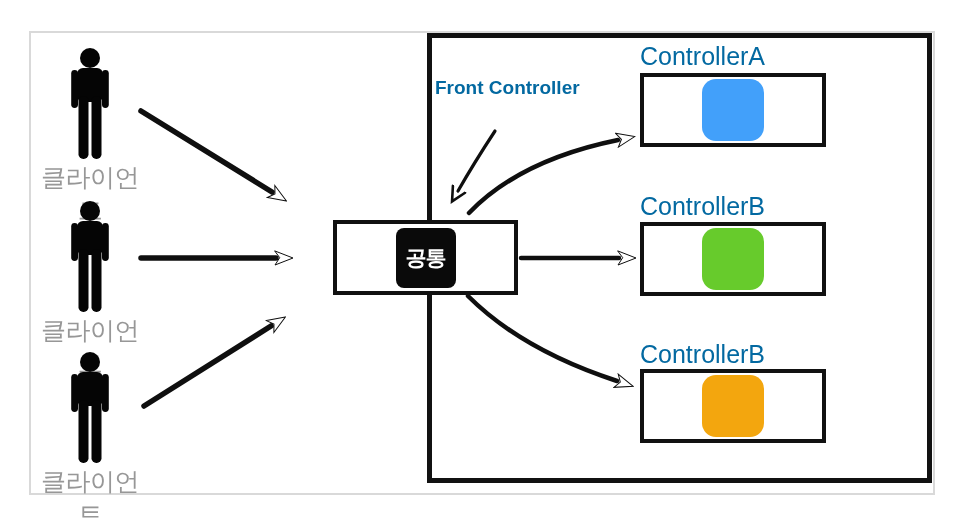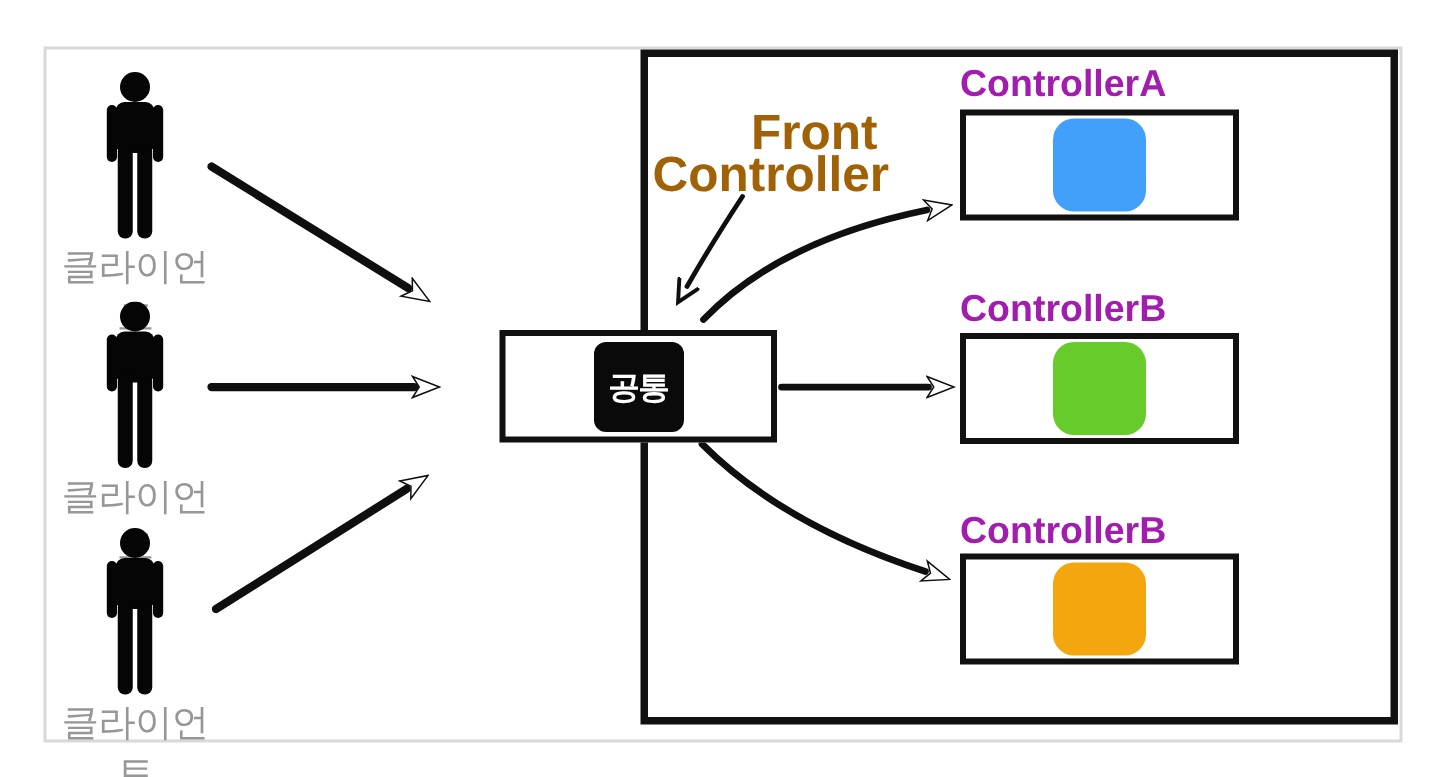--- a/index.html
+++ b/index.html
@@ -10,32 +10,32 @@
   .big-box{position:absolute;left:427px;top:33px;width:505px;height:450px;
            border:5px solid #111;box-sizing:border-box;background:#ffffff;}
   .arrows{position:absolute;left:0;top:0;width:960px;height:518px;pointer-events:none;}
   .arrows path{stroke:#0f0f0f;fill:none;stroke-linecap:round;}
 
   .client{position:absolute;left:33px;width:114px;text-align:center;}
   .c1{top:48px;} .c2{top:201px;} .c3{top:352px;}
   .person{display:block;margin:0 auto;fill:#050505;}
   .client-label{margin-top:1px;font-size:25px;color:#979797;letter-spacing:-0.5px;}
 
-  .fc-label{position:absolute;left:435px;top:74px;width:150px;text-align:right;
-            font-size:33px;font-weight:bold;color:#a16207;line-height:28px;}
+  .fc-label{position:absolute;left:435px;top:74px;width:150px;text-align:left;
+            font-size:19px;font-weight:bold;color:#0369a1;line-height:28px;}
 
   .diagram-box{position:absolute;border:4px solid #111;box-sizing:border-box;background:#ffffff;
                display:flex;align-items:center;justify-content:center;}
   .common-box{left:333px;top:220px;width:185px;height:75px;}
   .chip{width:62px;height:62px;border-radius:14px;}
   .chip-common{width:60px;height:60px;border-radius:8px;background:#0a0a0a;color:#ffffff;
                font-size:21px;font-weight:bold;display:flex;align-items:center;justify-content:center;
                letter-spacing:-1px;}
 
-  .ctrl-title{position:absolute;left:640px;font-size:25px;font-weight:bold;color:#a21caf;}
+  .ctrl-title{position:absolute;left:640px;font-size:25px;font-weight:normal;color:#0369a1;}
   .t-a{top:42px;} .t-b{top:192px;} .t-c{top:340px;}
   .box-a{left:640px;top:73px;width:186px;height:74px;}
   .box-b{left:640px;top:222px;width:186px;height:74px;}
   .box-c{left:640px;top:369px;width:186px;height:74px;}
 </style>
 </head>
 <body>
 
 <div class="stage">
 

